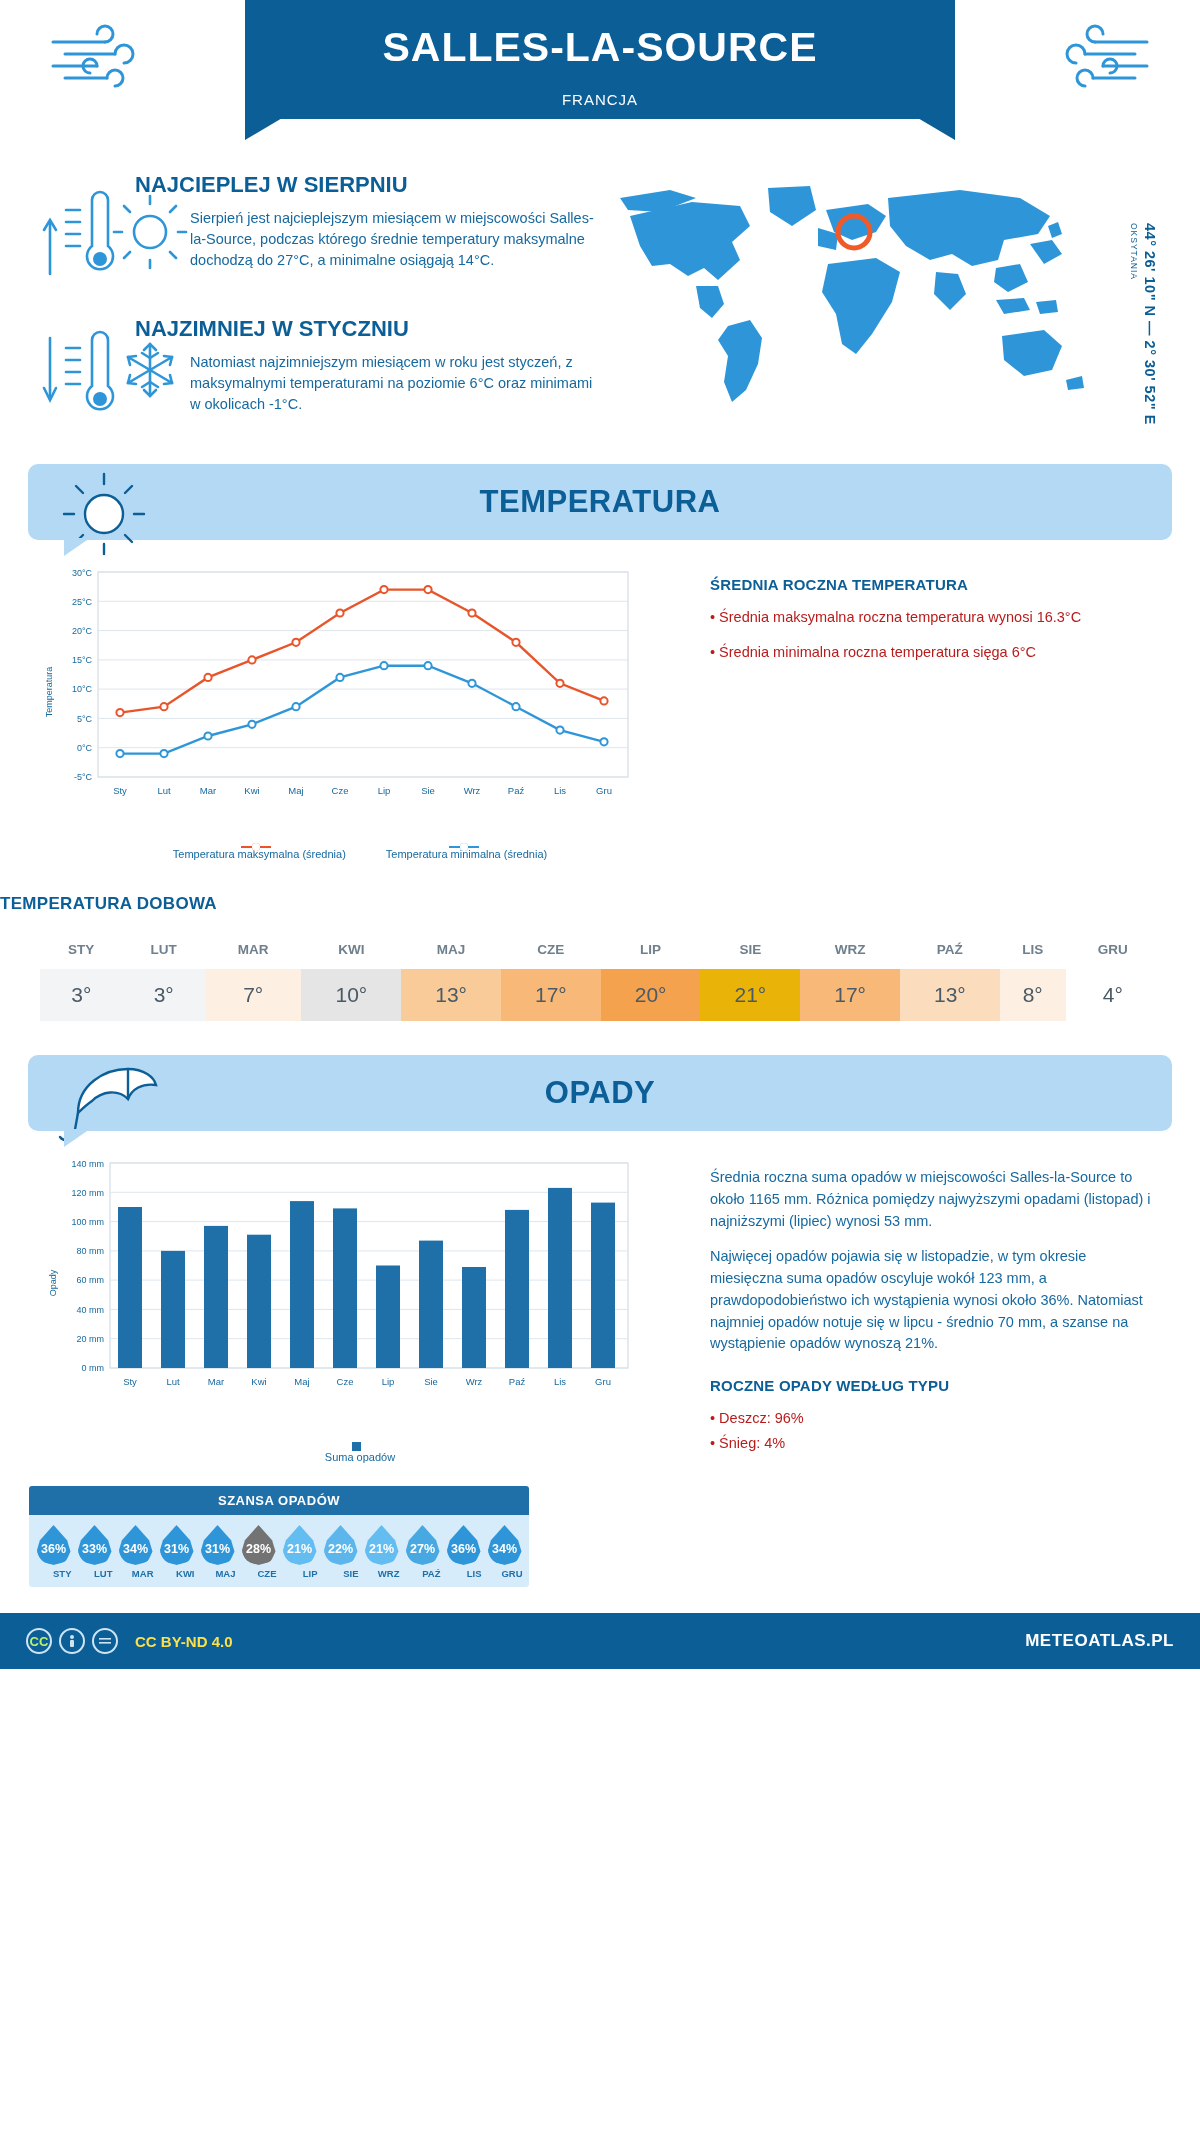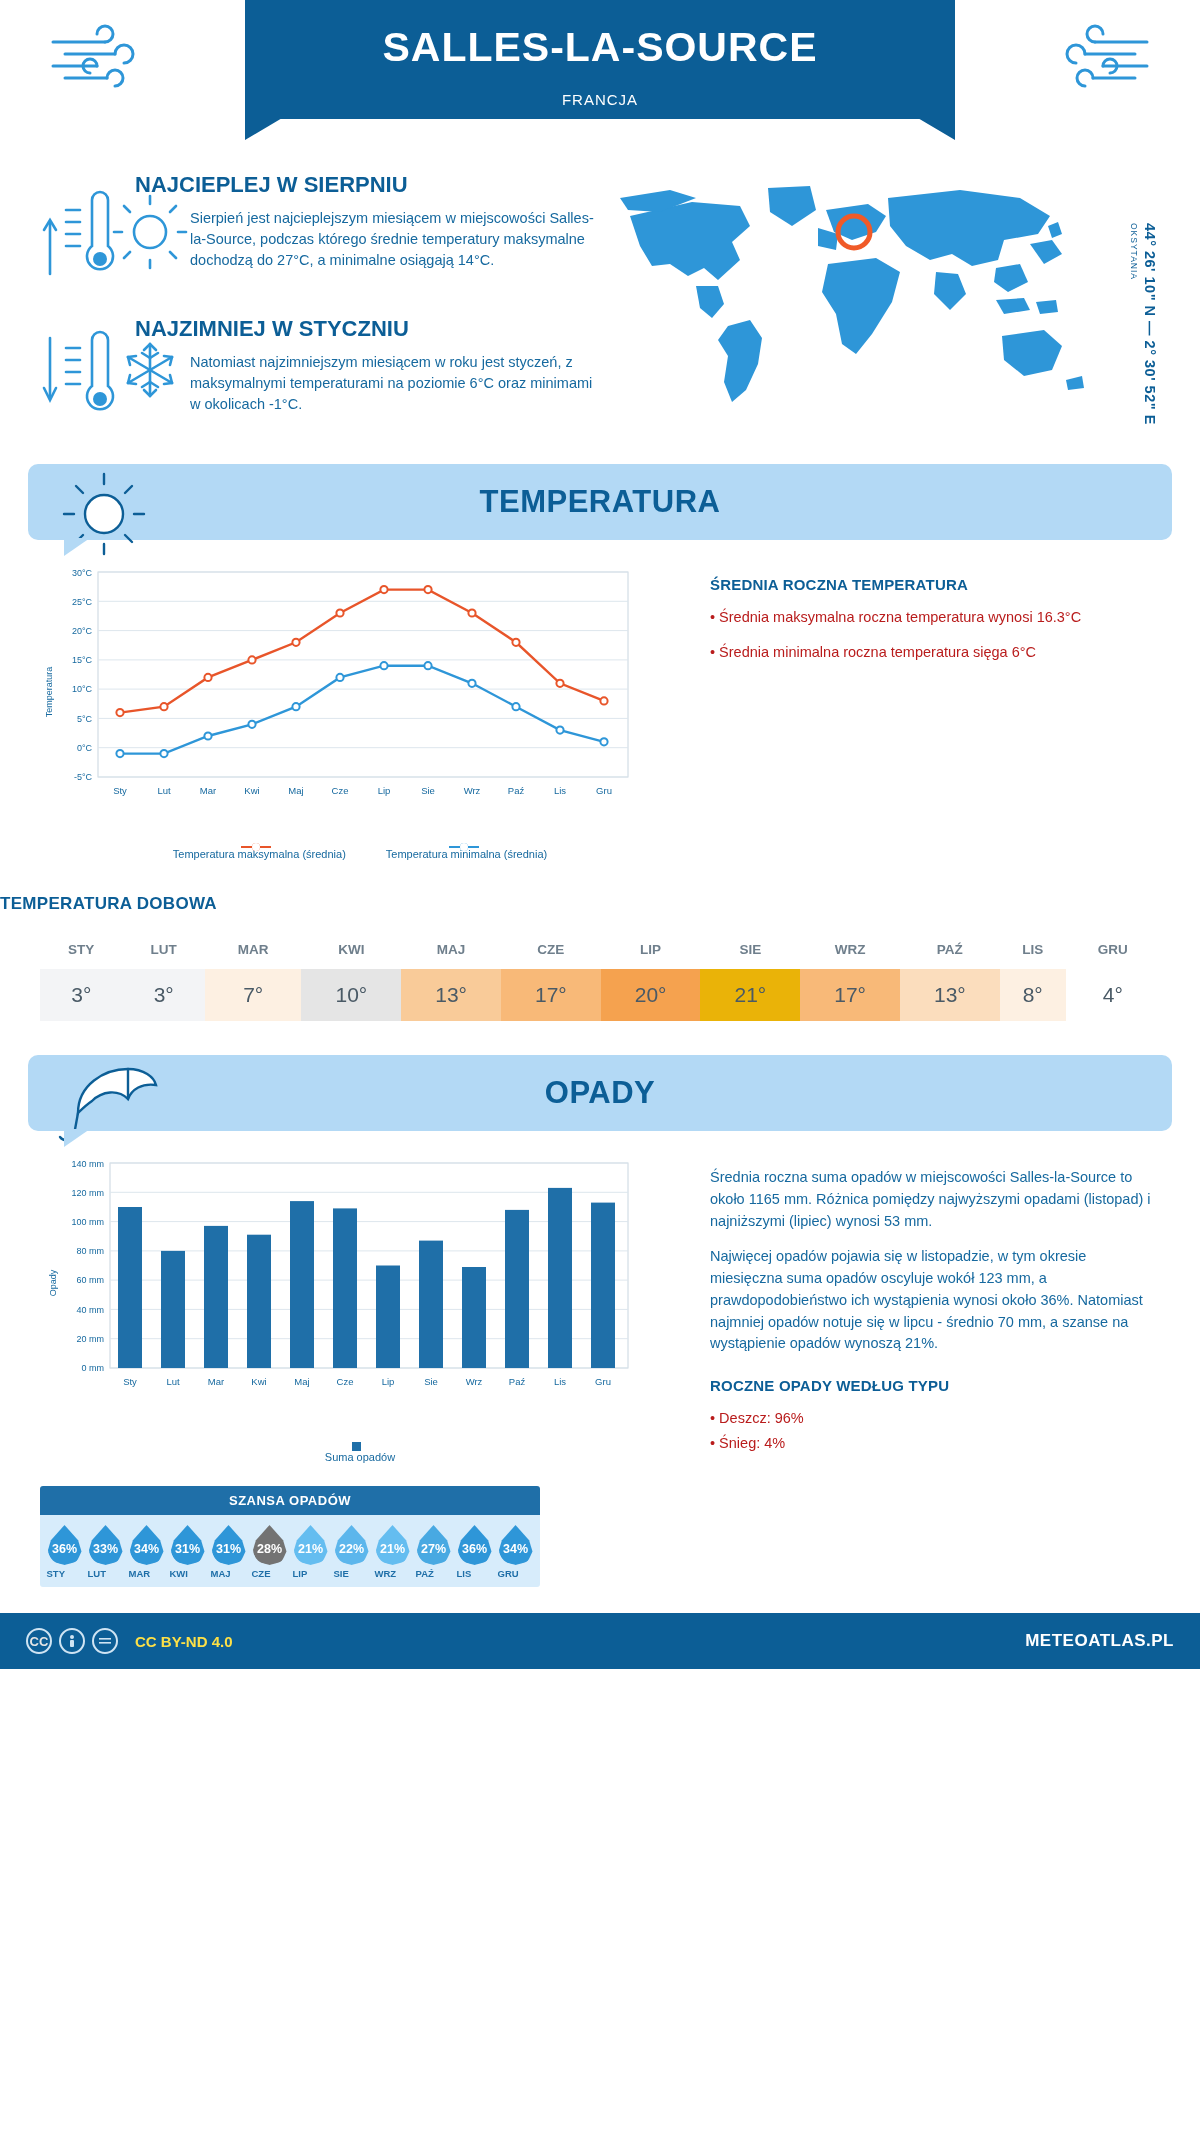--- a/index.html
+++ b/index.html
@@ -139,31 +139,31 @@
     font-size: 13.5px; font-weight: bold; color: #6f7f8c;
     padding: 12px 0; text-align: center;
   }
   table.temp-table td {
     font-size: 21px; color: #4a5a66; text-align: center; padding: 14px 0;
   }
 
   
   .precip-banner { margin-top: 34px; }
 
-  .chance-box { width: 500px; margin-left: 40px; margin-top: 18px; }
+  .chance-box { width: 500px; margin-left: 29px; margin-top: 18px; }
   .chance-head {
     background: #1f6fa8; color: #fff; text-align: center;
     font-size: 13px; font-weight: bold; padding: 7px 0; letter-spacing: 0.5px;
     border-radius: 3px 3px 0 0;
   }
   .chance-body {
     background: #d7ecfb; display: flex; justify-content: space-around;
     padding: 10px 4px 8px 4px; border-radius: 0 0 3px 3px;
   }
-  .drop { width: 36px; text-align: left; }
+  .drop { width: 36px; text-align: right; }
   .drop-shape {
     width: 34px; height: 40px; margin: 0 auto;
     background: #2e96d8;
     border-radius: 50% 50% 50% 50% / 62% 62% 38% 38%;
     clip-path: polygon(50% 0%, 90% 38%, 100% 66%, 86% 92%, 50% 100%, 14% 92%, 0% 66%, 10% 38%);
     color: #fff; font-size: 12.5px; font-weight: bold;
     display: flex; align-items: center; justify-content: center;
     padding-top: 8px;
   }
   .drop-label { font-size: 9.5px; font-weight: bold; color: #1f6fa8; margin-top: 3px; }
@@ -174,21 +174,21 @@
     height: 56px;
     background: #0c5e96;
     display: flex;
     align-items: center;
     justify-content: space-between;
     padding: 0 26px;
   }
   .cc-group { display: flex; align-items: center; gap: 7px; }
   .cc-circle {
     width: 26px; height: 26px; border-radius: 50%;
-    border: 2px solid #cfe4f3; color: #e5e5e5;
+    border: 2px solid #cfe4f3; color: #bef264;
     display: flex; align-items: center; justify-content: center;
     font-size: 13px; font-weight: bold;
   }
   .cc-text { color: #fde047; font-size: 15px; font-weight: bold; margin-left: 10px; }
   .brand { color: #ffffff; font-size: 17px; font-weight: bold; letter-spacing: 0.5px; }
 
   svg text { font-family: "Liberation Sans", sans-serif; }
 </style>
 </head>
 <body>

